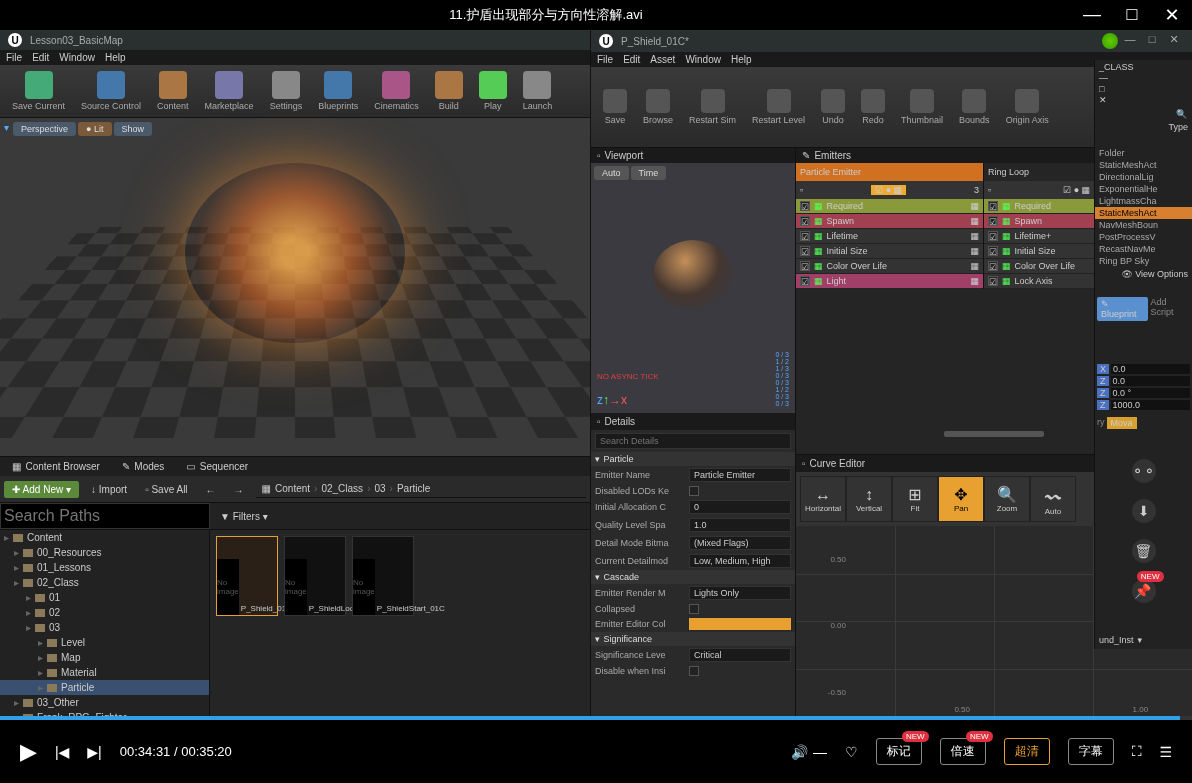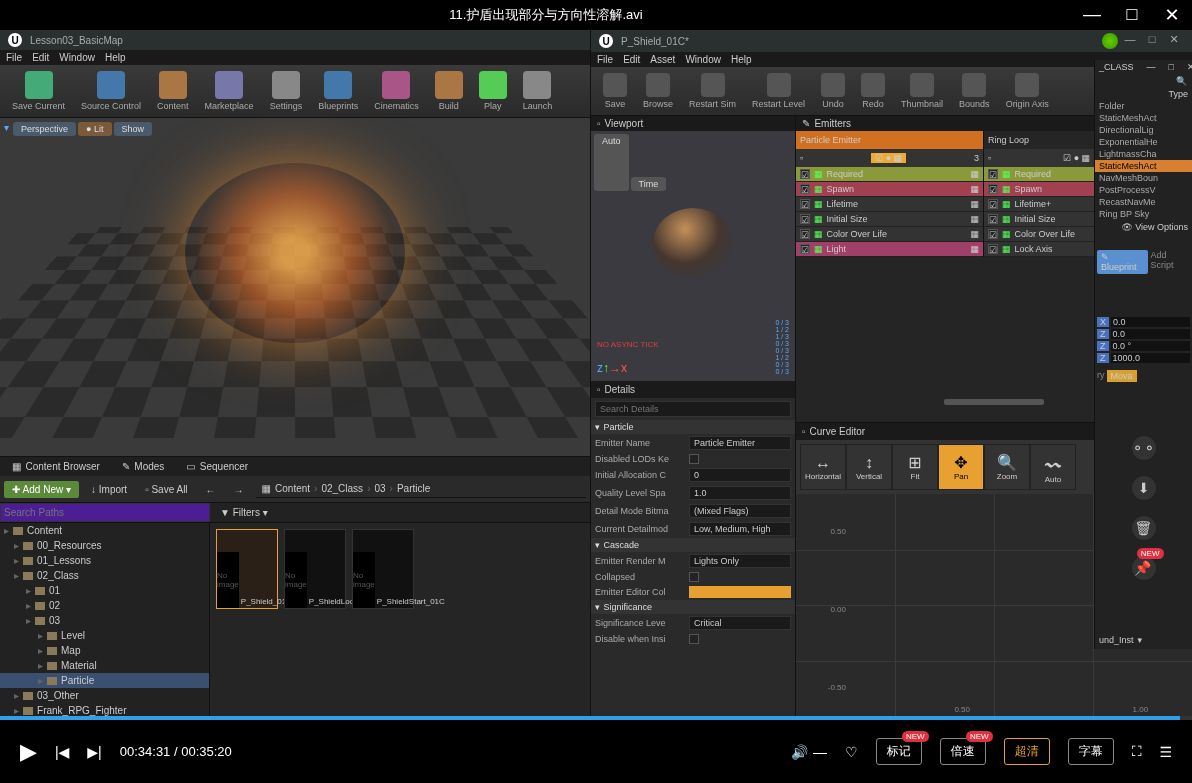--- a/index.html
+++ b/index.html
@@ -30,33 +30,33 @@
 .lower-panel { height: 260px; background: #2a2a2a; display: flex; flex-direction: column; border-top: 1px solid #111; }
 .panel-tabs { display: flex; gap: 10px; padding: 2px 6px; background: #1f1f1f; font-size: 10px; }
 .panel-tab { display: flex; align-items: center; gap: 4px; padding: 2px 6px; cursor: pointer; }
 .cb-toolbar { display: flex; gap: 6px; padding: 4px; align-items: center; background: #2a2a2a; border-bottom: 1px solid #111; }
 .add-new { background: #5a8a3a; color: #fff; padding: 3px 8px; border-radius: 2px; font-size: 10px; cursor: pointer; }
 .cb-btn { color: #ccc; padding: 3px 6px; font-size: 10px; cursor: pointer; }
 .breadcrumb { display: flex; gap: 4px; align-items: center; padding: 3px 6px; font-size: 10px; background: #222; border-bottom: 1px solid #111; }
 .crumb-arrow { color: #666; }
 .cb-body { flex: 1; display: flex; }
 .tree { width: 210px; background: #222; overflow: auto; border-right: 1px solid #111; }
-.tree-search { width: 100%; background: #4c1d95; border: 1px solid #333; padding: 3px; color: #888; font-size: 10px; }
+.tree-search { width: 100%; background: #000000; border: 1px solid #333; padding: 3px; color: #888; font-size: 16px; }
 .tree-item { padding: 2px 4px; font-size: 10px; display: flex; align-items: center; gap: 4px; cursor: pointer; }
 .tree-item.sel { background: #3a5070; }
 .tree-item .folder-icon { width: 10px; height: 8px; background: #8a7a5a; display: inline-block; }
 .indent1 { padding-left: 14px; } .indent2 { padding-left: 26px; } .indent3 { padding-left: 38px; }
 .assets { flex: 1; padding: 6px; background: #252525; }
 .asset-row { display: flex; gap: 6px; }
 .asset { width: 62px; height: 80px; background: #111; border: 1px solid #333; display: flex; flex-direction: row; align-items: flex-end; cursor: pointer; }
 .asset.sel { border: 1px solid #e8a030; background: #2a2018; }
 .asset-thumb { width: 58px; height: 56px; background: #000; display: flex; align-items: center; justify-content: center; color: #555; font-size: 8px; }
 .asset-name { font-size: 8px; color: #ccc; text-align: center; padding: 2px; }
 .status-bar { padding: 3px 6px; font-size: 9px; color: #888; background: #222; }
-.cascade-toolbar { background: linear-gradient(#3a3a3a,#2a2a2a); padding: 4px 8px; display: flex; gap: 8px; border-bottom: 1px solid #111; align-items: flex-start; }
+.cascade-toolbar { background: linear-gradient(#3a3a3a,#2a2a2a); padding: 20px 8px; display: flex; gap: 8px; border-bottom: 1px solid #111; align-items: flex-start; }
 .cascade-main { display: flex; height: 265px; }
 .cascade-vp { width: 205px; background: #3a3a40; position: relative; border-right: 1px solid #111; }
 .cascade-sphere { position: absolute; left: 50%; top: 48%; transform: translate(-50%,-50%); width: 80px; height: 70px; border-radius: 50%; background: radial-gradient(circle at 40% 30%, rgba(255,180,100,0.7), rgba(80,50,30,0.5) 50%, #3a3a40 80%); }
 .emitters-panel { flex: 1; background: #252525; overflow: auto; }
 .emit-header { background: #1a1a1a; padding: 2px 6px; font-size: 10px; display: flex; align-items: center; gap: 4px; }
 .emit-columns { display: flex; }
 .emit-col { flex: 1; min-width: 112px; border-right: 1px solid #111; }
 .emit-title { padding: 4px; font-size: 9px; display: flex; align-items: center; gap: 4px; }
 .et-orange { background: #d07020; }
 .et-stats { background: #333; padding: 2px 4px; font-size: 9px; display: flex; justify-content: space-between; align-items: center; height: 18px; }
@@ -73,21 +73,21 @@
 .detail-row { display: flex; padding: 2px 4px; font-size: 9px; align-items: center; gap: 4px; }
 .detail-label { width: 90px; color: #aaa; overflow: hidden; white-space: nowrap; }
 .detail-value { flex: 1; background: #1a1a1a; padding: 1px 4px; border: 1px solid #333; color: #ccc; overflow: hidden; white-space: nowrap; }
 .curve-tools { display: flex; padding: 4px; background: #333; gap: 0; }
 .curve-tool { width: 46px; height: 46px; display: flex; flex-direction: column; align-items: center; justify-content: center; font-size: 8px; cursor: pointer; border: 1px solid #222; }
 .curve-tool.active { background: #e8a030; color: #000; }
 .curve-graph { flex: 1; background: #2a2a2a; position: relative; }
 .curve-grid-v { position: absolute; top: 0; bottom: 0; width: 1px; background: #3a3a3a; }
 .curve-grid-h { position: absolute; left: 0; right: 0; height: 1px; background: #3a3a3a; }
 .right-strip { width: 98px; background: #222; position: absolute; right: 0; top: 30px; bottom: 67px; border-left: 1px solid #111; display: flex; flex-direction: column; font-size: 9px; }
-.strip-list { flex: 0 0 auto; }
+.strip-list { flex: 0 0 auto; margin-top: 14px; }
 .strip-item { padding: 1px 4px; font-size: 9px; color: #aaa; white-space: nowrap; overflow: hidden; }
 .strip-item.sel { background: #d88030; color: #000; }
 .strip-icons { display: flex; flex-direction: column; gap: 16px; align-items: center; padding: 20px 0; margin-top: auto; }
 .strip-icon { width: 24px; height: 24px; border-radius: 50%; background: #333; cursor: pointer; display:flex; align-items:center; justify-content:center; color:#ccc; font-size:14px;}
 .video-controls { position: absolute; bottom: 0; left: 0; right: 0; height: 67px; background: #000; display: flex; flex-direction: column; }
 .progress-bar { height: 4px; background: #333; position: relative; cursor: pointer; }
 .progress-fill { height: 100%; background: #30a0e8; width: 99%; }
 .controls-row { flex: 1; display: flex; align-items: center; padding: 0 20px; gap: 18px; color: #fff; font-size: 14px; }
 .ctrl-btn { cursor: pointer; }
 .time-display { font-size: 13px; color: #fff; }
@@ -376,21 +376,21 @@
             <div class="tool-icon" style="background:#555;width:24px;height:24px;"></div>
             <div class="tool-label">Origin Axis</div>
           </div>
           <div class="nav-arrow" style="margin-left: auto;">»</div>
         </div>
   <div class="cascade-main">
     <div class="cascade-vp">
       <div class="emit-header">▫ <span>Viewport</span></div>
       <div style="display:flex;gap:2px;padding:3px;">
         <span class="vp-btn" style="background:#555;">Auto</span>
-        <span class="vp-btn" style="background:#555;margin-top:43px;">Time</span>
+        <span class="vp-btn" style="background:#555;">Time</span>
       </div>
       <div class="cascade-sphere"></div>
       <div style="position:absolute;bottom:32px;left:6px;color:#e04040;font-size:8px;">NO ASYNC TICK</div>
       <div style="position:absolute;bottom:6px;left:6px;font-size:12px;">
         <span style="color:#5af;">z</span><span style="color:#5f5;">↑</span><span style="color:#f55;">→x</span>
       </div>
       <div style="position:absolute;bottom:6px;right:6px;font-size:7px;color:#5af;text-align:right;">
         0 / 3<br>1 / 2<br>1 / 3<br>0 / 3<br>0 / 3<br>1 / 2<br>0 / 3<br>0 / 3
       </div>
     </div>
@@ -596,21 +596,21 @@
               <div class="axis-label" style="bottom: 2px; left: 40%;">0.50</div>
               <div class="axis-label" style="bottom: 2px; left: 85%;">1.00</div>
             </div>
     </div>
   </div>
 </div>
 
 </div>
 
 <div class="right-strip">
-  <div style="display:flex;padding:2px 4px;gap:13px;">
+  <div style="display:flex;justify-content:flex-end;padding:2px 4px;gap:1px;flex-direction:column;">
     <span>_CLASS</span>
     <span>—</span>
     <span>□</span>
     <span>✕</span>
   </div>
   <div style="padding:2px 4px;display:flex;justify-content:flex-end;">🔍</div>
   <div style="text-align:right;padding:1px 4px;">Type</div>
   <div class="strip-list" id="strip-list">
         <div class="strip-item">Folder</div>
         <div class="strip-item">StaticMeshAct</div>

